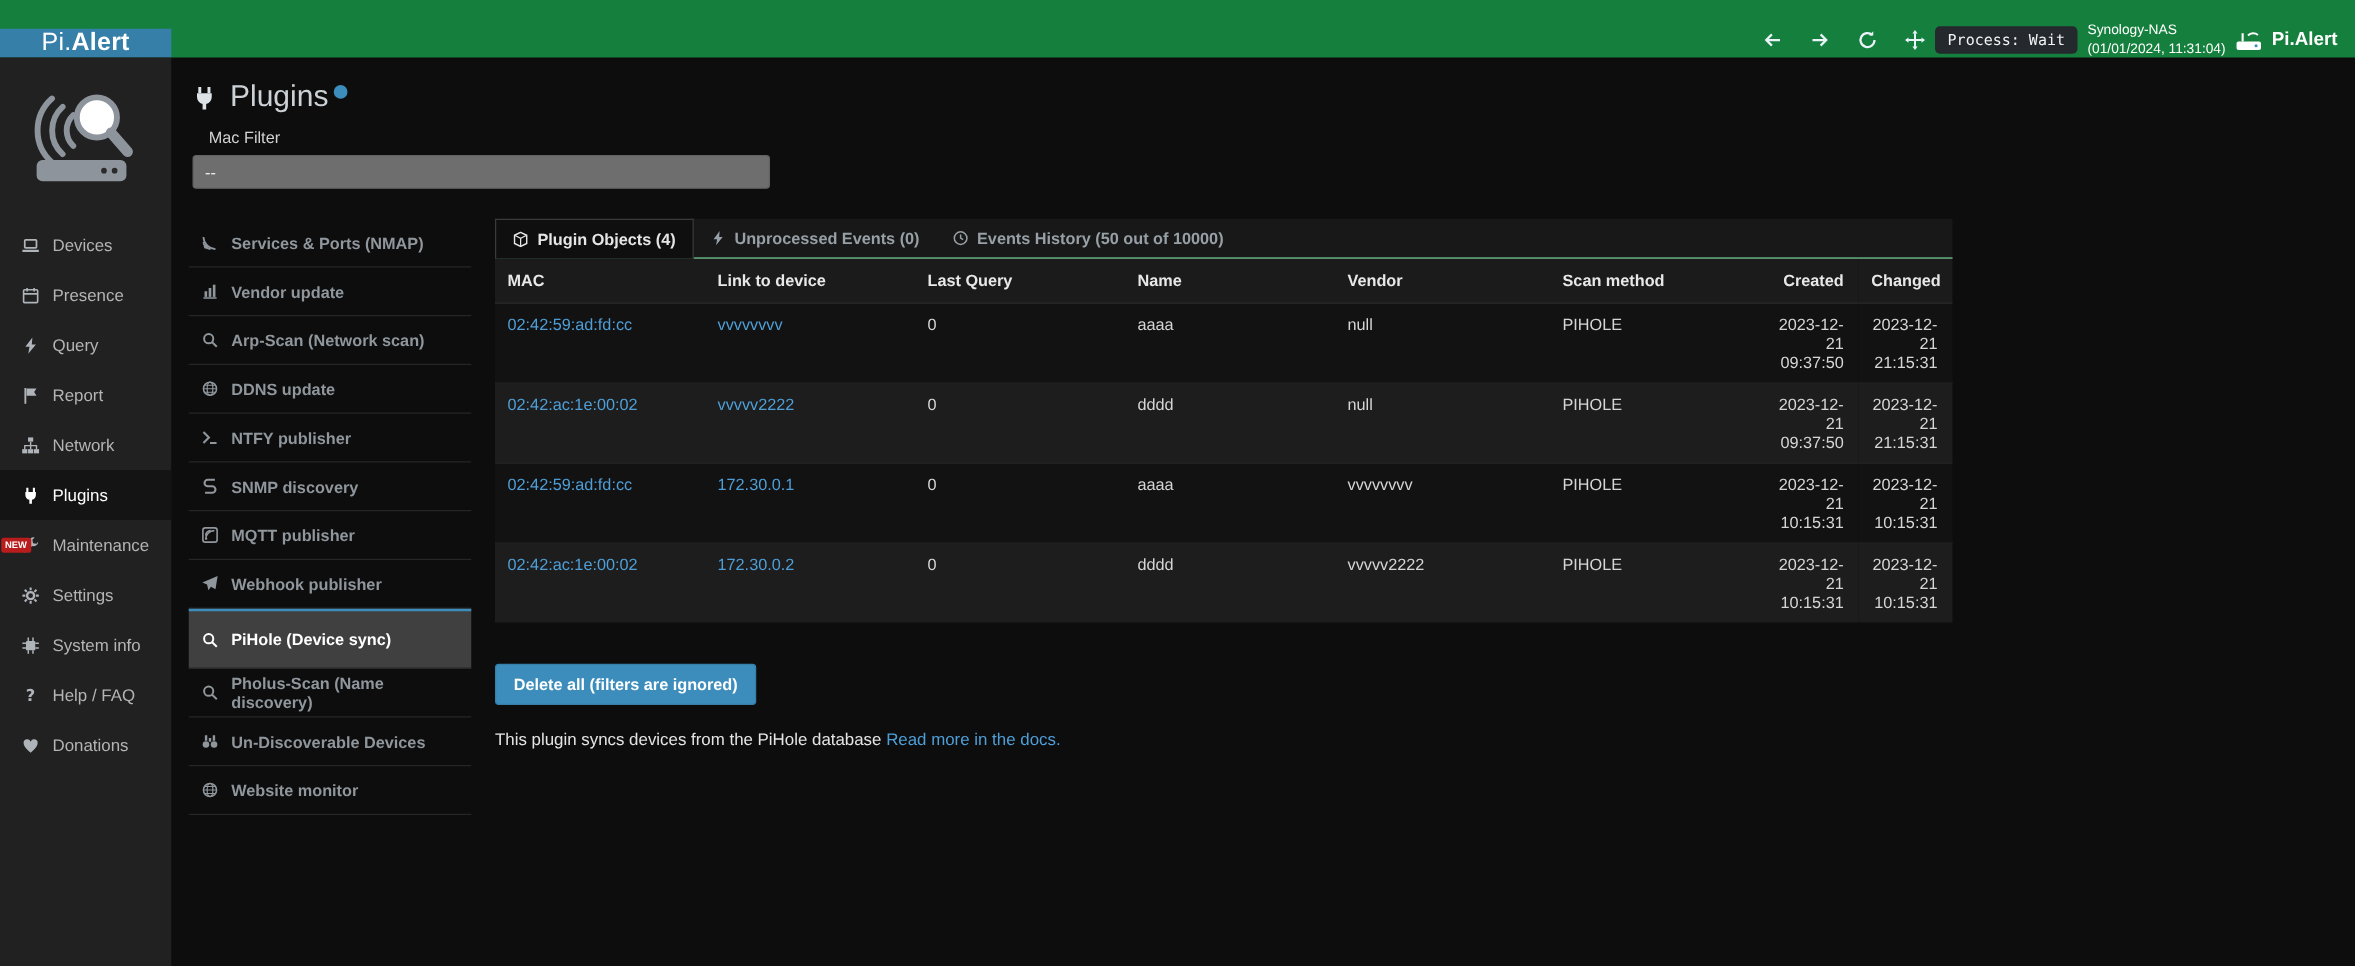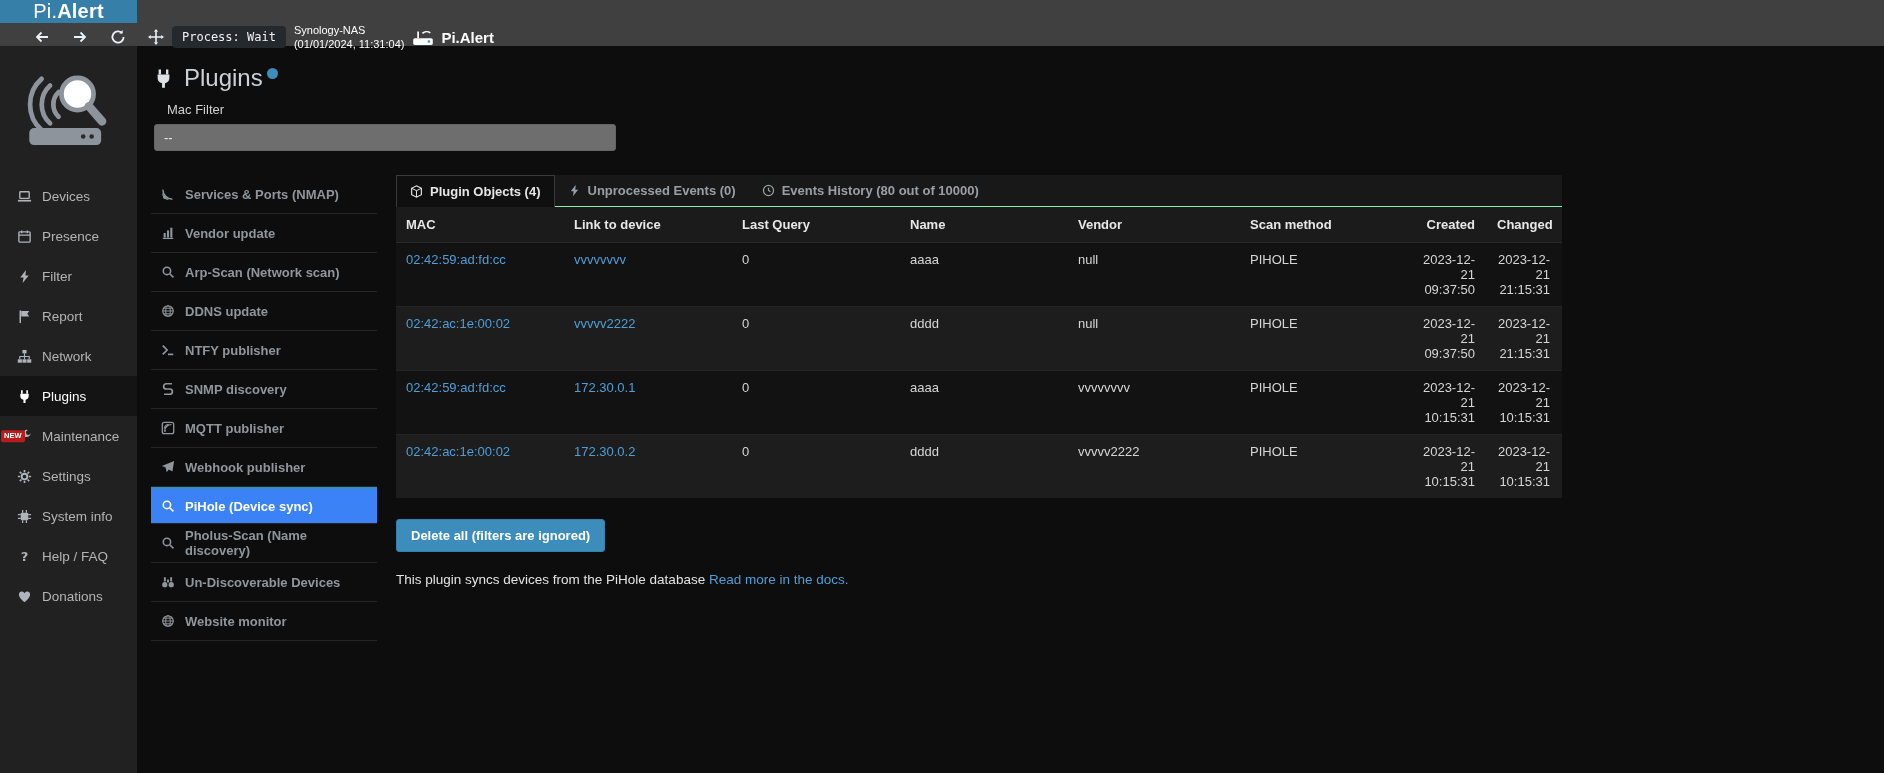--- a/index.html
+++ b/index.html
@@ -4,21 +4,21 @@
 <style>
   * { box-sizing: border-box; margin: 0; padding: 0; }
   html,body { width:1884px; height:773px; overflow:hidden; }
   body { background:#0d0d0d; font-family:"Liberation Sans", sans-serif; color:#c8c8c8; }
   [data-interactable="true"] { cursor:pointer; }
 
   .ic { display:inline-flex; width:1em; height:1em; flex:none; }
   .ic svg { width:100%; height:100%; }
 
   
-  .topbar { height:46px; display:flex; background:#404040; align-items:flex-start;flex-direction:column; }
+  .topbar { height:46px; display:flex; background:#15803d; align-items:flex-end; }
   .brand { width:137px; background:#367fa9; color:#fff; display:flex; align-items:center; justify-content:center; font-size:20px; letter-spacing:.2px; }
   .brand b { font-weight:bold; }
   .topbar-main { flex:1; display:flex; align-items:center; padding:0 14px; color:#fff; }
   .hamburger { font-size:17px; color:#fff; padding:6px 10px; display:flex; }
   .topbar-right { margin-left:auto; display:flex; align-items:center; gap:8px; }
   .nav-icons { display:flex; align-items:center; gap:22px; font-size:16px; color:#eaf3f9; }
   .process-badge { font-family:"DejaVu Sans Mono", monospace; font-size:12px; background:#24292e; color:#f2f2f2; padding:4px 10px; border-radius:4px; }
   .host-info { font-size:11px; line-height:1.3; color:#fff; }
   .right-brand { display:flex; align-items:center; gap:7px; font-size:15px; font-weight:bold; color:#fff; }
   .right-brand .ic { font-size:22px; }
@@ -40,38 +40,38 @@
   .title-badge { width:11px; height:11px; border-radius:50%; background:#3c8dbc; align-self:flex-start; margin:4px 0 0 -6px; }
 
   .filter-label { display:block; font-size:13px; font-weight:normal; color:#d2d2d2; margin:10px 0 7px 16px; }
   .mac-input { width:462px; height:27px; background:#6e6e6e; border:1px solid #646464; border-radius:3px; color:#f0f0f0; font-size:13px; padding:0 9px; margin-left:3px; font-family:"Liberation Sans", sans-serif; }
 
   .content-row { display:flex; gap:19px; margin-top:24px; align-items:flex-start; }
 
   .plugin-nav { width:226px; flex:none; }
   .pnav-item { height:39px; display:flex; align-items:center; gap:10px; padding:0 10px; color:#8f969c; font-size:13px; font-weight:bold; border-bottom:1px solid #262626; }
   .pnav-item .ic { font-size:14px; }
-  .pnav-item.active { background:#3b82f6; color:#fff; border-top:2px solid #3c8dbc; height:37px; }
+  .pnav-item.active { background:#404040; color:#fff; border-top:2px solid #3c8dbc; height:48px; }
 
   .plugin-panel { width:1166px; }
   .tabs { display:flex; background:#181818; border-bottom:1px solid #86efac; }
   .tab { display:flex; align-items:center; gap:7px; padding:8px 13px; font-size:13px; font-weight:600; color:#97a0a6; }
   .tab .ic { font-size:13px; }
   .tab.active { background:#0f0f0f; color:#e6e6e6; border:1px solid #3a3a3a; border-bottom:none; margin-bottom:-1px; }
 
   table.obj { width:100%; border-collapse:collapse; font-size:13px; table-layout:fixed; }
   .obj th { background:#1b1b1b; color:#e8e8e8; text-align:left; font-weight:bold; padding:10px 10px; border-bottom:1px solid #2a2a2a; }
   .obj td { padding:9px 10px; vertical-align:top; color:#d6d6d6;margin-top:36px; }
   .obj tbody tr { border-top:1px solid #242424; }
   .obj tbody tr:nth-child(odd)  { background:#121212; }
   .obj tbody tr:nth-child(even) { background:#1d1d1d; }
   .obj a { color:#4e9fd8; text-decoration:none; }
   .obj th.dt, .obj td.dt { text-align:right; padding-right:12px; }
 
-  .delete-btn { margin-top:21px; background:#3c8dbc; border:1px solid #367fa9; color:#fff; font-size:13px; font-weight:bold; padding:8px 14px; border-radius:3px; font-family:"Liberation Sans", sans-serif; }
+  .delete-btn { margin-top:33px; background:#3c8dbc; border:1px solid #367fa9; color:#fff; font-size:13px; font-weight:bold; padding:8px 14px; border-radius:3px; font-family:"Liberation Sans", sans-serif; }
   .note { margin-top:20px; font-size:13.5px; color:#e4e4e4; }
   .note a { color:#4e9fd8; text-decoration:none; }
 </style>
 </head>
 <body>
 
 <header class="topbar" data-interactable="false">
   <div class="brand" data-interactable="true">
     <span data-interactable="false">Pi.</span>
       <b data-interactable="false">Alert</b>
@@ -162,21 +162,21 @@
             </svg>
           </span>
         <span data-interactable="false">Presence</span>
       </div>
       <div class="side-item" data-interactable="true">
         <span class="ic" data-interactable="false">
             <svg viewBox="0 0 16 16">
               <path d="M9.5 1 3.5 9H7l-1 6 6.5-8H9z" fill="currentColor"></path>
             </svg>
           </span>
-        <span data-interactable="false">Filter</span>
+        <span data-interactable="false">Query</span>
       </div>
       <div class="side-item" data-interactable="true">
         <span class="ic" data-interactable="false">
             <svg viewBox="0 0 16 16">
               <path d="M3.5 15V1.5" stroke="currentColor" stroke-width="1.6"></path>
               <path d="M4.5 2h8.5l-2 3 2 3H4.5z" fill="currentColor"></path>
             </svg>
           </span>
         <span data-interactable="false">Report</span>
       </div>
@@ -399,21 +399,21 @@
               </span>
             <span data-interactable="false">Unprocessed Events (0)</span>
           </div>
           <div class="tab" data-interactable="true">
             <span class="ic" data-interactable="false">
                 <svg viewBox="0 0 16 16">
                   <circle cx="8" cy="8" r="6.2" fill="none" stroke="currentColor" stroke-width="1.5"></circle>
                   <path d="M8 4.5V8l2.5 1.5" fill="none" stroke="currentColor" stroke-width="1.5"></path>
                 </svg>
               </span>
-            <span data-interactable="false">Events History (80 out of 10000)</span>
+            <span data-interactable="false">Events History (50 out of 10000)</span>
           </div>
         </div>
 
         <table class="obj" data-interactable="false">
           <colgroup>
             <col style="width:168px">
               <col style="width:168px">
               <col style="width:168px">
               <col style="width:168px">
             <col style="width:172px">

